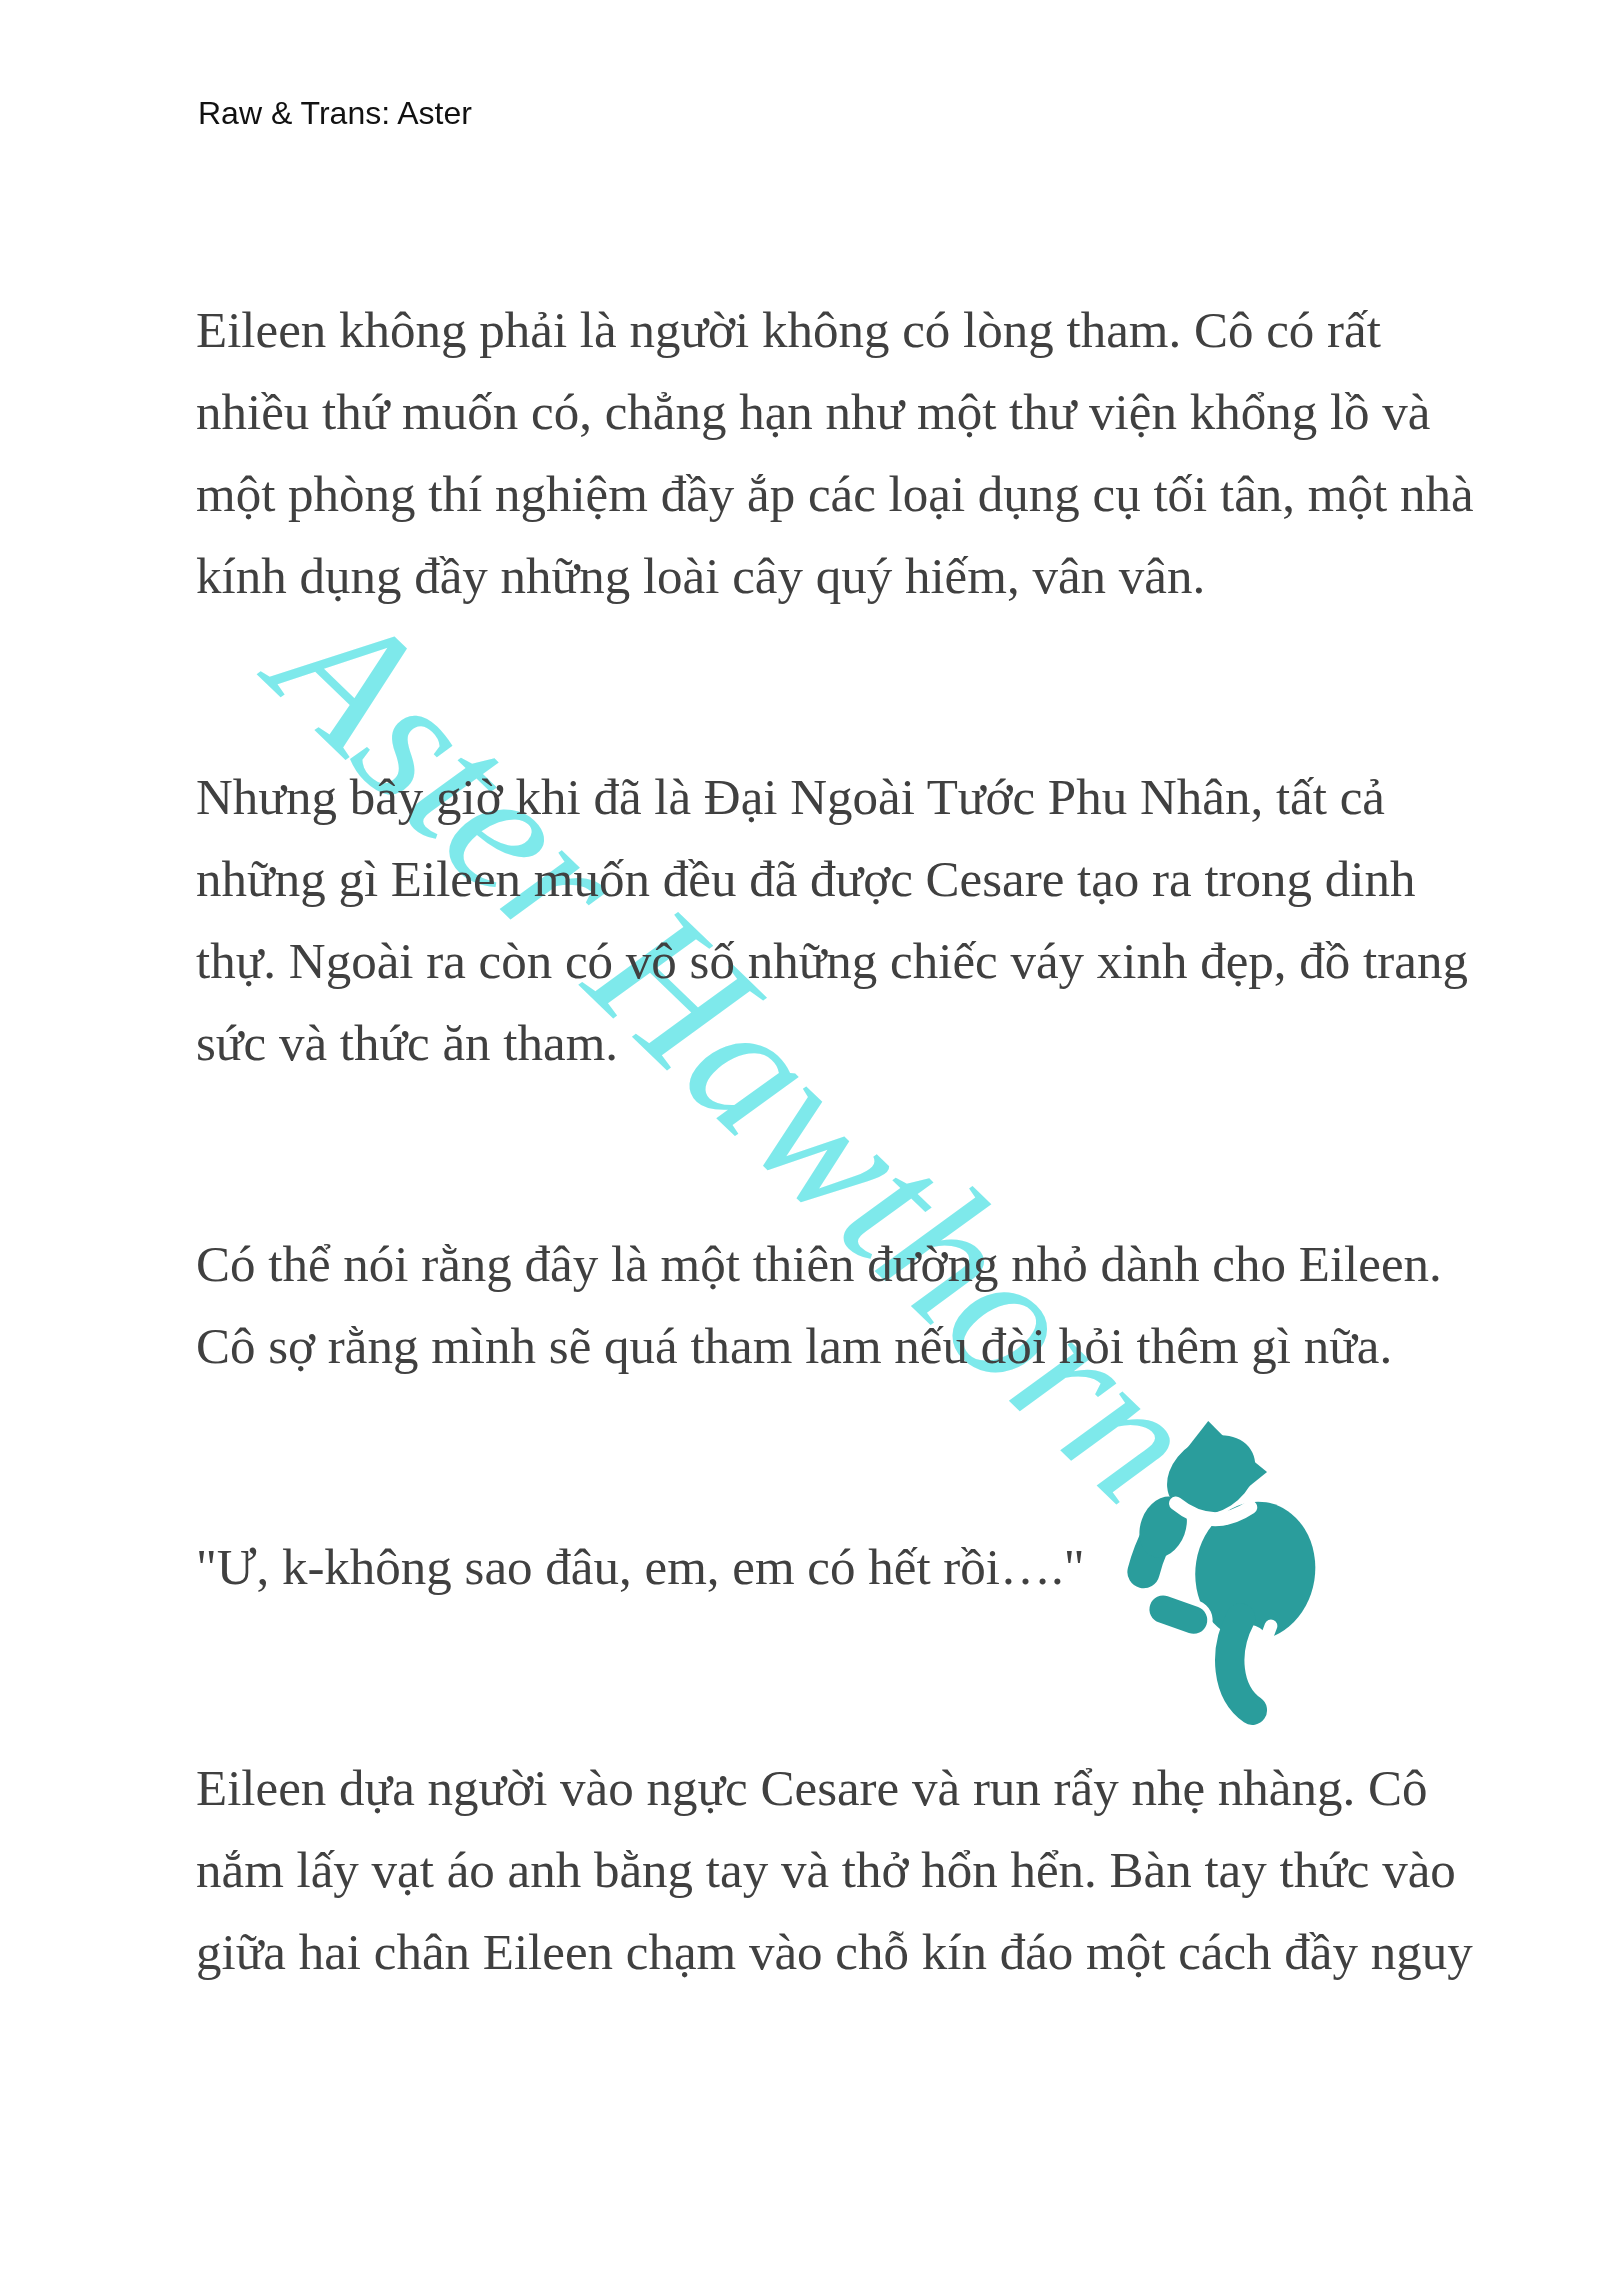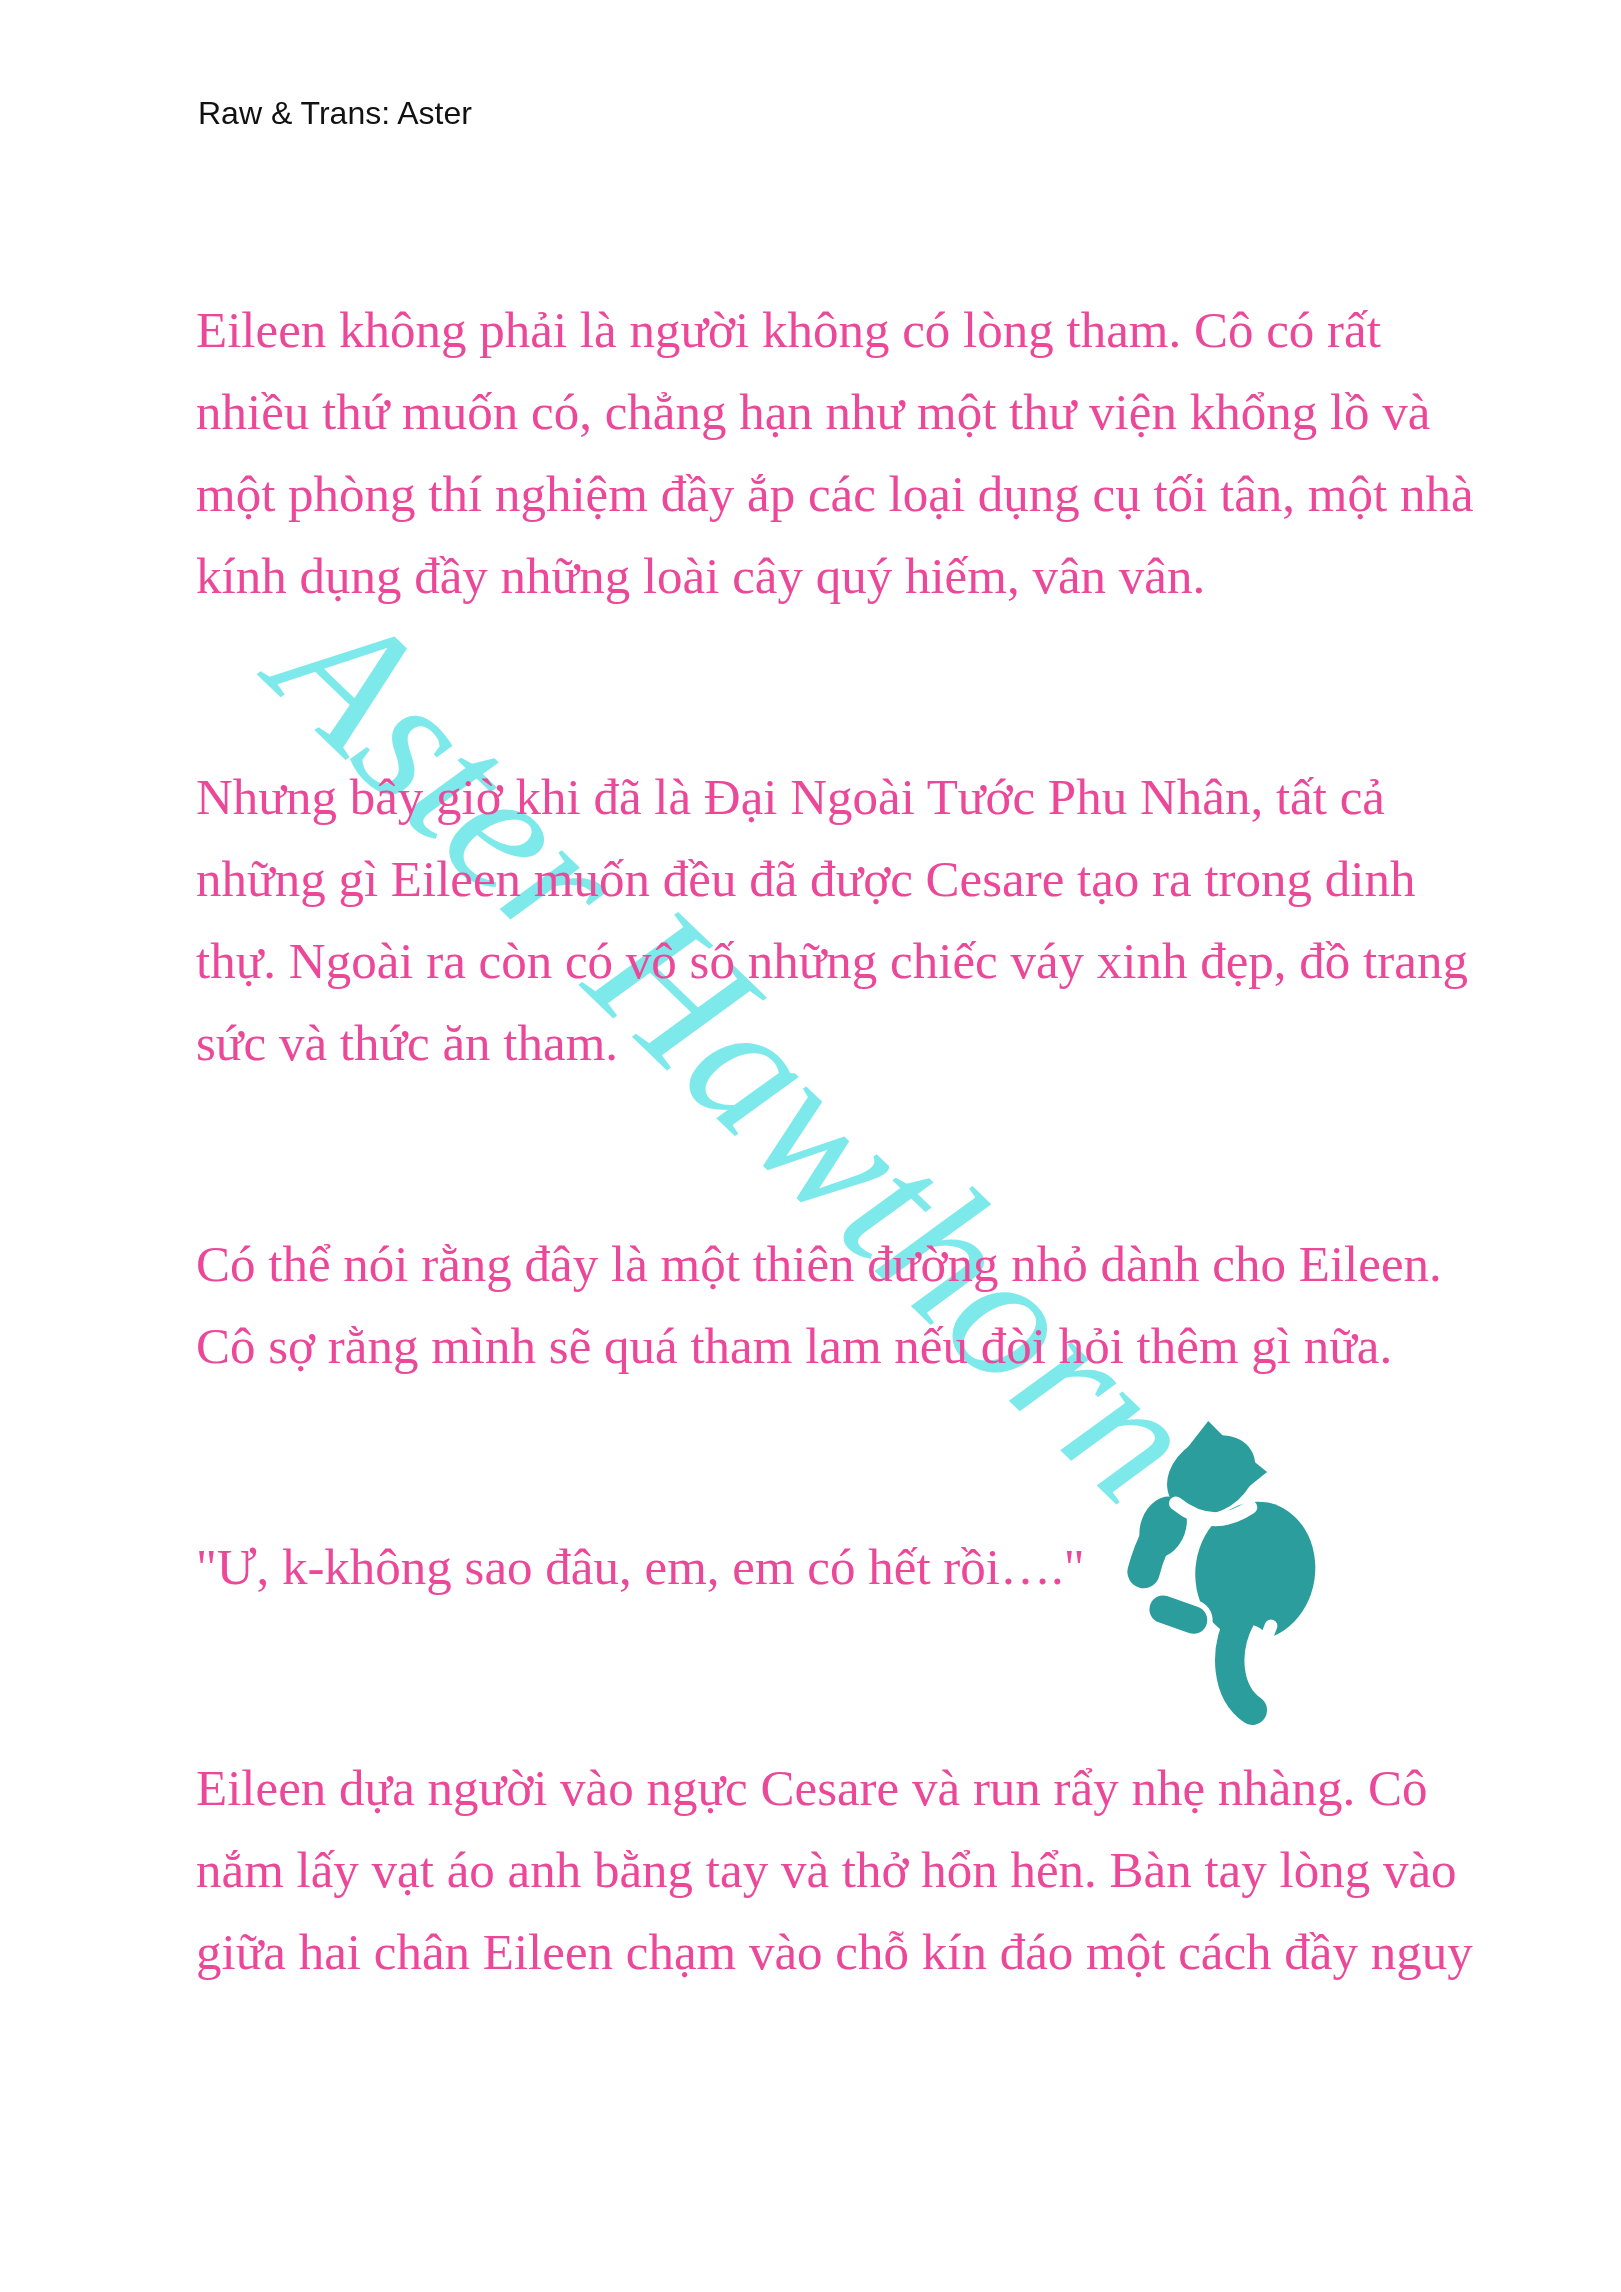--- a/index.html
+++ b/index.html
@@ -33,21 +33,21 @@
     z-index:1;
     text-shadow:-2.9px 2.9px 0 rgba(255,255,255,0.45);
     user-select:none;
   }
   .body-text{
     position:absolute;
     left:196px;top:289px;
     z-index:2;
     font-size:51px;
     line-height:82px;
-    color:#ec4899;
+    color:#404040;
   }
   .paragraph{margin:0 0 139px 0;}
   .line{white-space:nowrap;}
   .cat{
     position:absolute;
     left:1122px;top:1416px;
     width:196px;height:314px;
     z-index:2;
   }
 </style>
@@ -80,21 +80,21 @@
       <div class="line">Có thể nói rằng đây là một thiên đường nhỏ dành cho Eileen.</div>
       <div class="line">Cô sợ rằng mình sẽ quá tham lam nếu đòi hỏi thêm gì nữa.</div>
     </div>
 
     <div class="paragraph">
       <div class="line">"Ư, k-không sao đâu, em, em có hết rồi…."</div>
     </div>
 
     <div class="paragraph">
       <div class="line">Eileen dựa người vào ngực Cesare và run rẩy nhẹ nhàng. Cô</div>
-      <div class="line">nắm lấy vạt áo anh bằng tay và thở hổn hển. Bàn tay lòng vào</div>
+      <div class="line">nắm lấy vạt áo anh bằng tay và thở hổn hển. Bàn tay thức vào</div>
       <div class="line">giữa hai chân Eileen chạm vào chỗ kín đáo một cách đầy nguy</div>
     </div>
 
   </div>
 
   <svg class="cat" viewBox="0 0 200 320" aria-hidden="true">
 
     <ellipse cx="136" cy="158" rx="61" ry="71" transform="rotate(9 136 158)" fill="#2a9d9c"></ellipse>
 
     <path d="M152,214 Q141,242 136,266" fill="none" stroke-width="13" stroke-linecap="round" stroke="#ffffff"></path>

